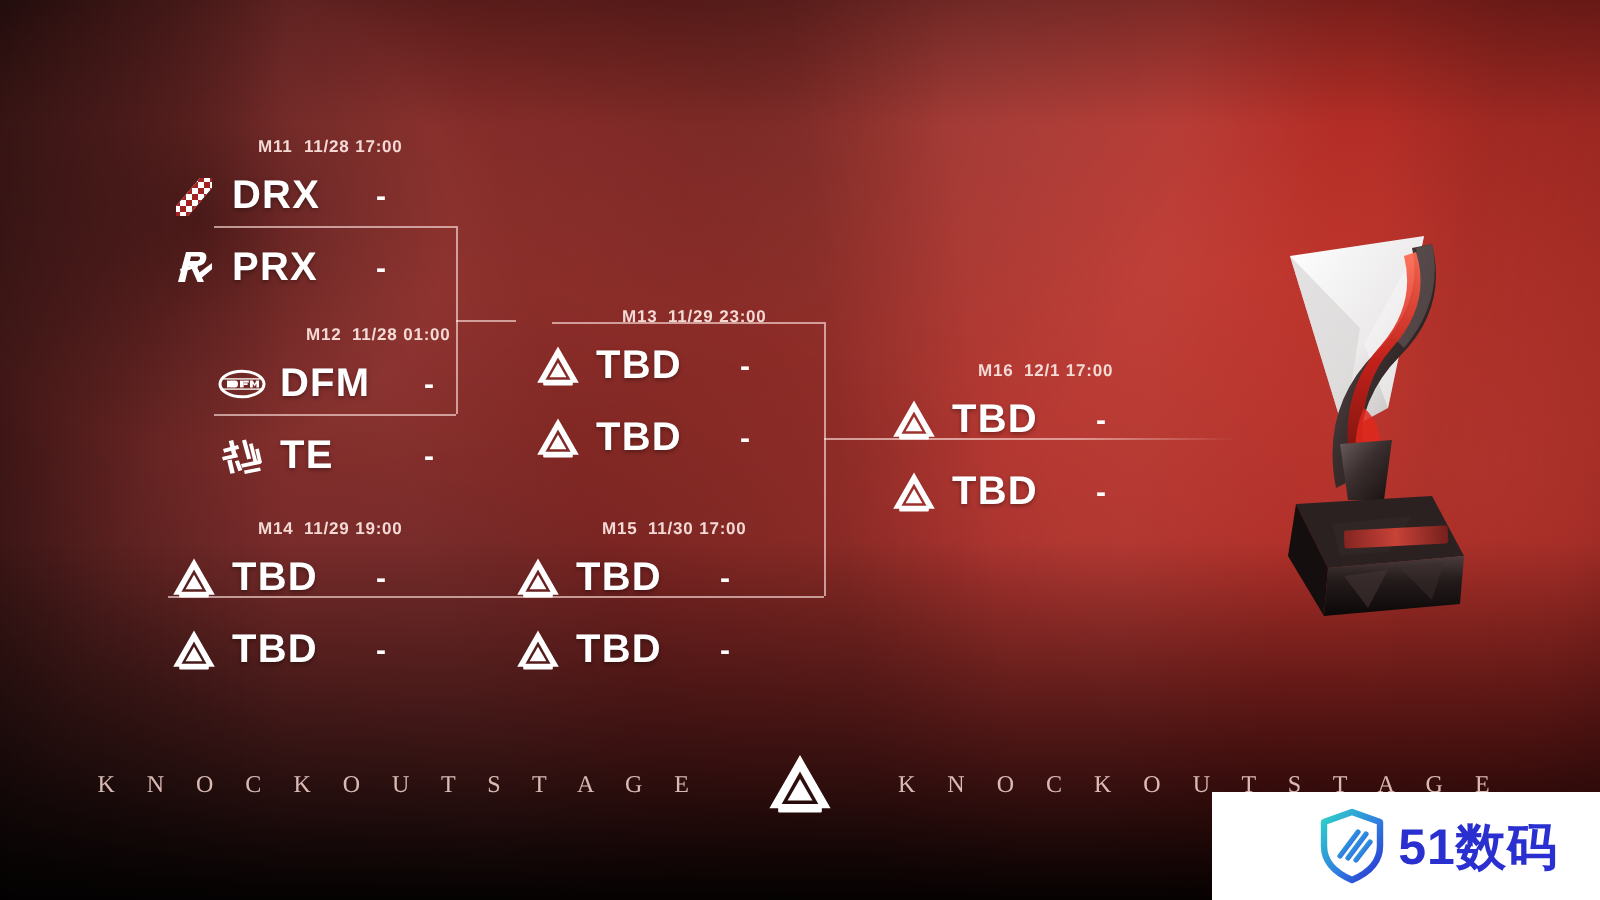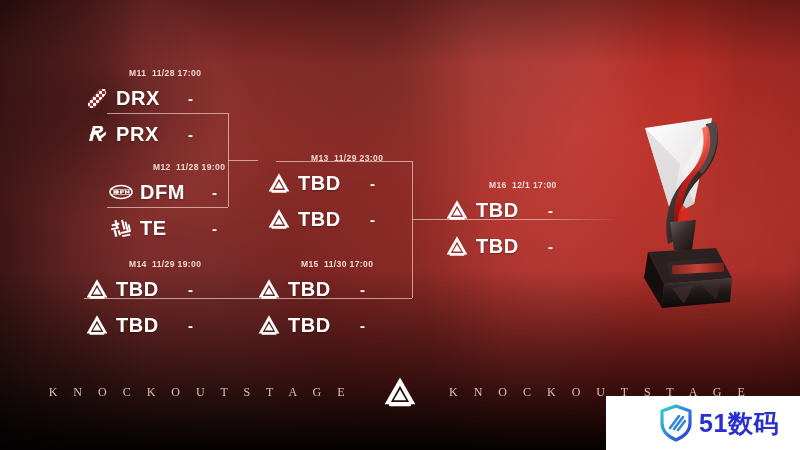--- a/index.html
+++ b/index.html
@@ -224,21 +224,21 @@
           </svg>
         </span>
         <span class="team">PRX</span>
         <span class="score">-</span>
       </div>
     </div>
 
     <div class="match" style="left:84px; top:162px;margin-left:24px;">
       <div class="match-head">
         <span class="match-id">M12</span>
-        <span class="match-time">11/28 19:00</span>
+        <span class="match-time">11/28 01:00</span>
       </div>
       <div class="row">
         <span class="logo">
           <svg width="26" height="26" viewBox="0 0 26 26">
             <ellipse cx="13" cy="13" rx="11" ry="6.4" fill="none" stroke="#ffffff" stroke-width="1.5"></ellipse>
             <path d="M2.6 10.4 L23.4 10.4" stroke="#ffffff" stroke-width="0.9" opacity="0.75"></path>
             <path d="M2.6 15.6 L23.4 15.6" stroke="#ffffff" stroke-width="0.9" opacity="0.75"></path>
             <g fill="#ffffff">
               <rect x="5.5" y="11.3" width="2" height="3.4"></rect>
               <path d="M7.5 11.3 L9.6 11.3 Q11 11.3 11 13 Q11 14.7 9.6 14.7 L7.5 14.7 Z"></path>

